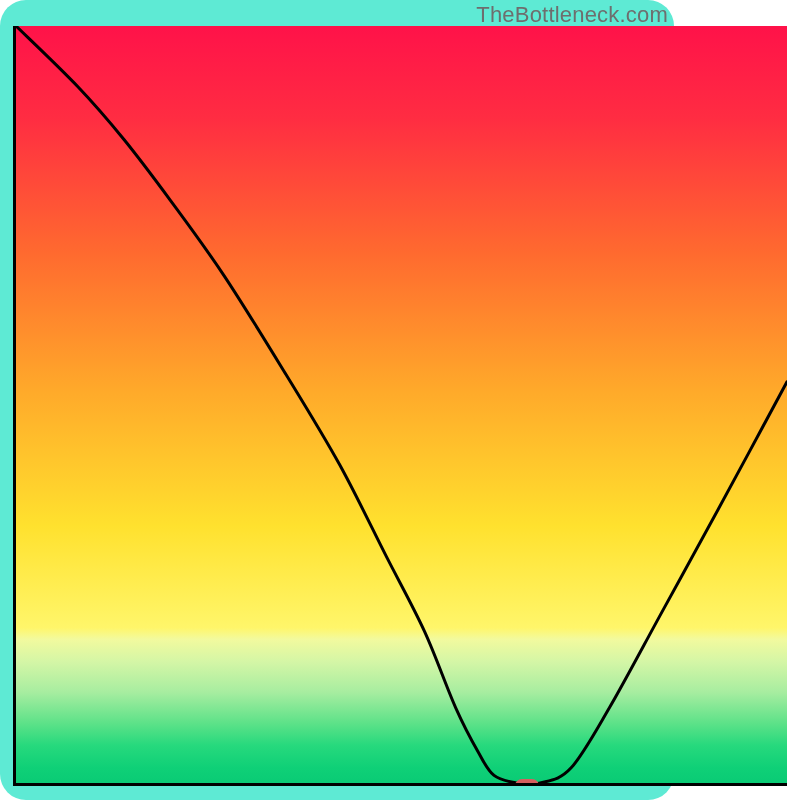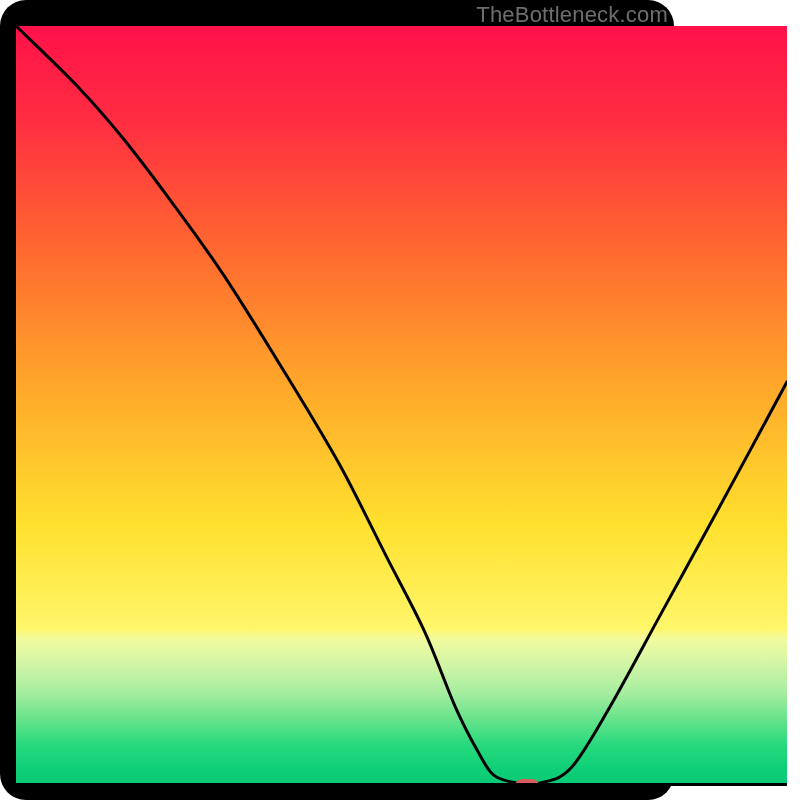--- a/index.html
+++ b/index.html
@@ -8,21 +8,21 @@
     width: 800px;
     height: 800px;
     overflow: hidden;
     background: #ffffff;
     font-family: Arial, Helvetica, sans-serif;
   }
   .outer {
     position: relative;
     width: 674px;
     height: 800px;
-    background: #000000;
+    background: #5eead4;
     border-radius: 26px;
   }
   .watermark {
     position: absolute;
     top: 2px;
     right: 6px;
     font-size: 22px;
     font-weight: 500;
     color: #6e6e6e;
     letter-spacing: 0.2px;

